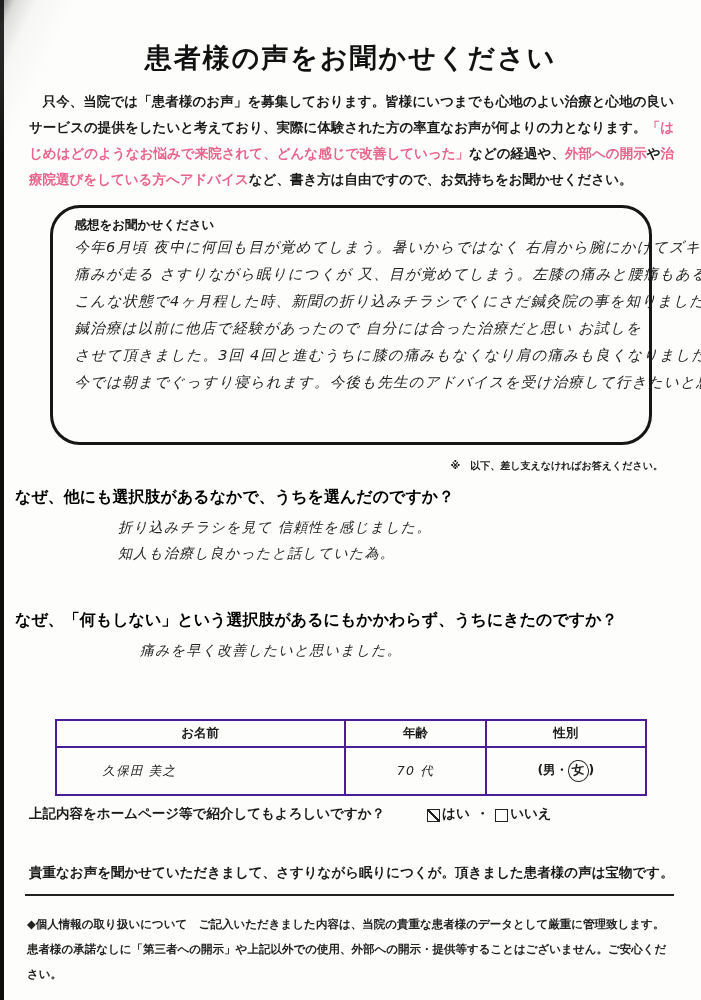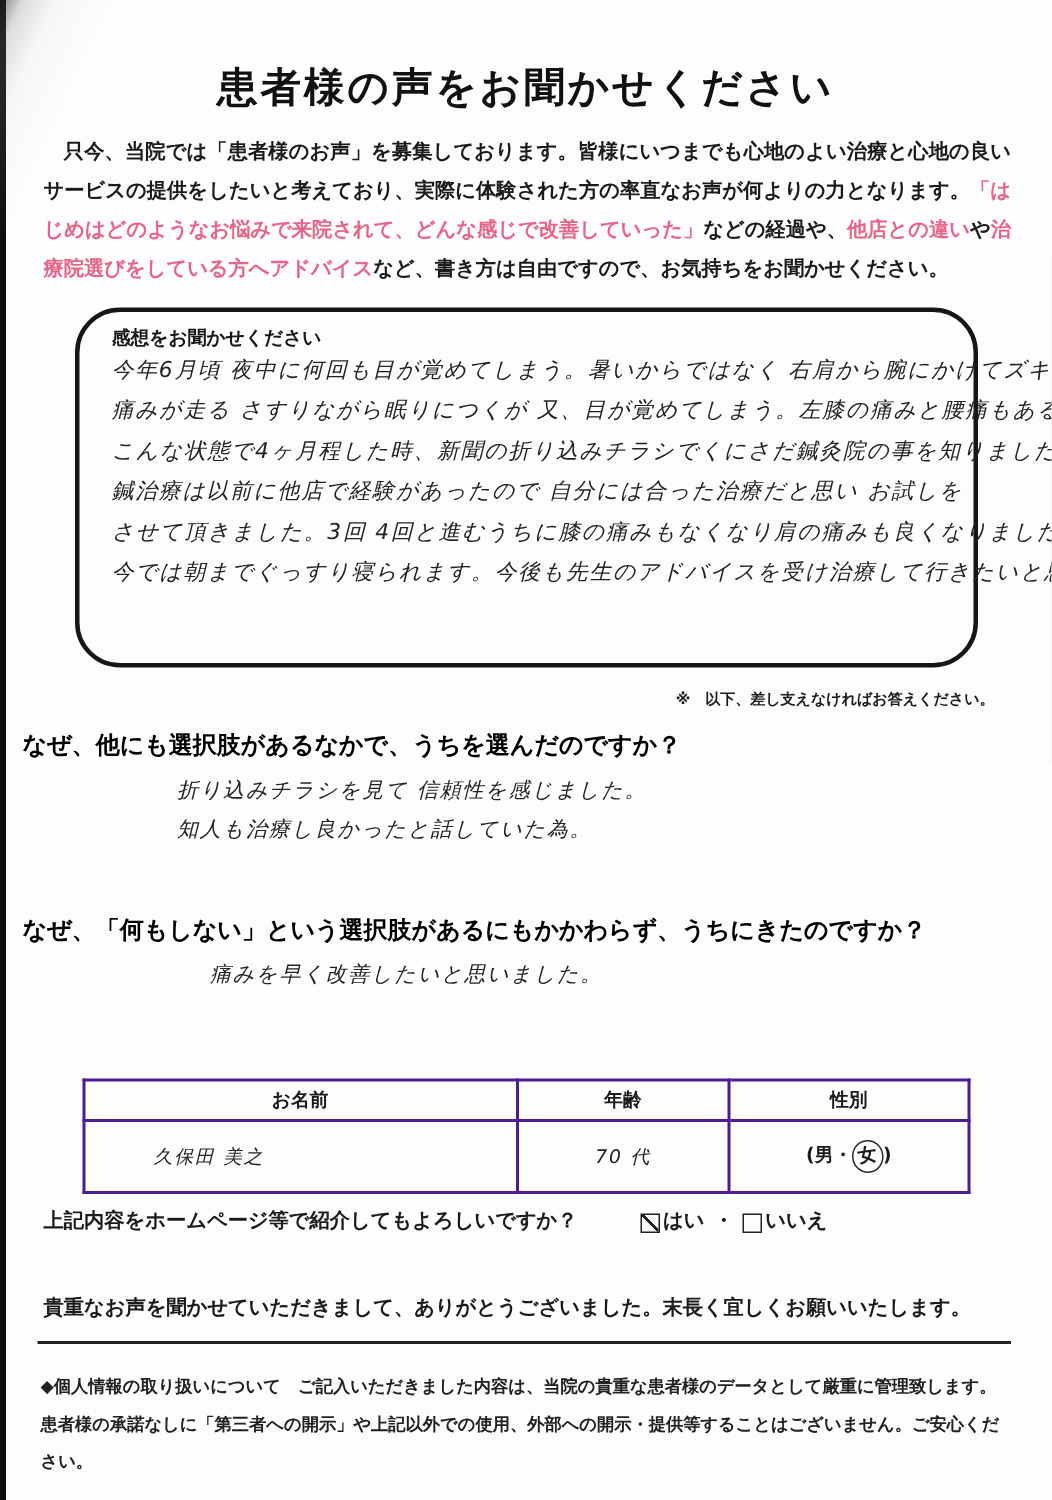--- a/index.html
+++ b/index.html
@@ -155,21 +155,21 @@
 </style>
 </head>
 <body>
 
 <div class="paper">
   <div class="edge-left"></div>
   <div class="corner-shade"></div>
 
   <div class="title">患者様の声をお聞かせください</div>
 
-  <div class="intro"><span>　只今、当院では「患者様のお声」を募集しております。皆様にいつまでも心地のよい治療と心地の良いサービスの提供をしたいと考えており、実際に体験された方の率直なお声が何よりの力となります。</span><span class="pink">「はじめはどのようなお悩みで来院されて、どんな感じで改善していった」</span><span>などの経過や、</span><span class="pink">他店との違い</span><span>や</span><span class="pink">治療院選びをしている方へアドバイス</span><span>など、書き方は自由ですので、お気持ちをお聞かせください。</span></div>
+  <div class="intro"><span>　只今、当院では「患者様のお声」を募集しております。皆様にいつまでも心地のよい治療と心地の良いサービスの提供をしたいと考えており、実際に体験された方の率直なお声が何よりの力となります。</span><span class="pink">「はじめはどのようなお悩みで来院されて、どんな感じで改善していった」</span><span>などの経過や、</span><span class="pink">外部への開示</span><span>や</span><span class="pink">治療院選びをしている方へアドバイス</span><span>など、書き方は自由ですので、お気持ちをお聞かせください。</span></div>
 
   <div class="fbox">
     <div class="fbox-label">感想をお聞かせください</div>
     <div class="hw hw-line">今年6月頃 夜中に何回も目が覚めてしまう。暑いからではなく 右肩から腕にかけてズキズキと</div>
     <div class="hw hw-line">痛みが走る さすりながら眠りにつくが 又、目が覚めてしまう。左膝の痛みと腰痛もある。</div>
     <div class="hw hw-line">こんな状態で4ヶ月程した時、新聞の折り込みチラシでくにさだ鍼灸院の事を知りました。</div>
     <div class="hw hw-line">鍼治療は以前に他店で経験があったので 自分には合った治療だと思い お試しを</div>
     <div class="hw hw-line">させて頂きました。3回 4回と進むうちに膝の痛みもなくなり肩の痛みも良くなりました。</div>
     <div class="hw hw-line">今では朝までぐっすり寝られます。今後も先生のアドバイスを受け治療して行きたいと思います。</div>
   </div>
@@ -205,21 +205,21 @@
     <span class="cb-group">
       <span class="cb checked"></span>
       <span>はい</span>
       <span class="cb-sep">・</span>
       <span class="cb"></span>
       <span>いいえ</span>
     </span>
   </div>
 
   <div class="thanks">
-    <div>貴重なお声を聞かせていただきまして、ありがとうございました。末長く宜しくお願いいたします。</div>
+    <div>貴重なお声を聞かせていただきまして、さすりながら眠りにつくが。頂きました患者様の声は宝物です。</div>
   </div>
 
   <div class="divider"></div>
 
   <div class="privacy">
     <div>◆個人情報の取り扱いについて　ご記入いただきました内容は、当院の貴重な患者様のデータとして厳重に管理致します。</div>
     <div>患者様の承諾なしに「第三者への開示」や上記以外での使用、外部への開示・提供等することはございません。ご安心ください。</div>
   </div>
 
 </div>

